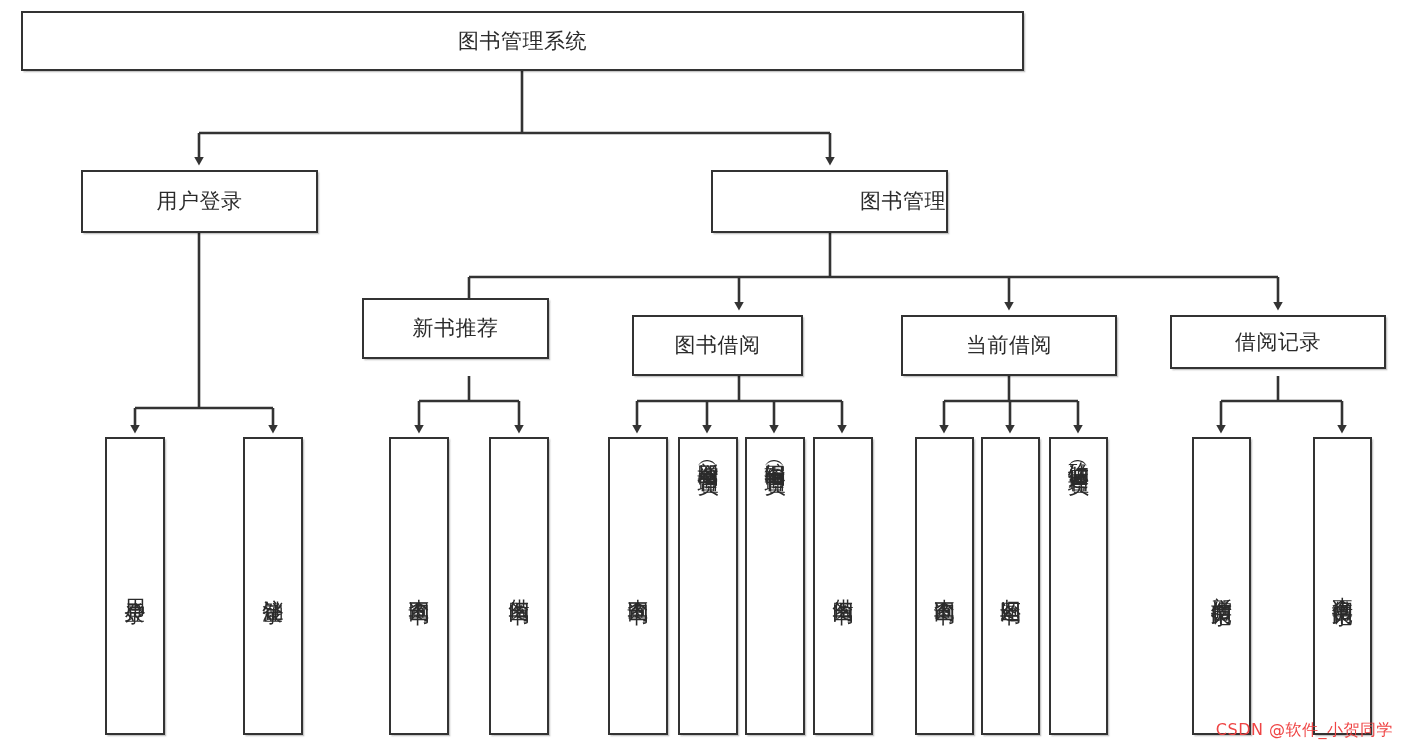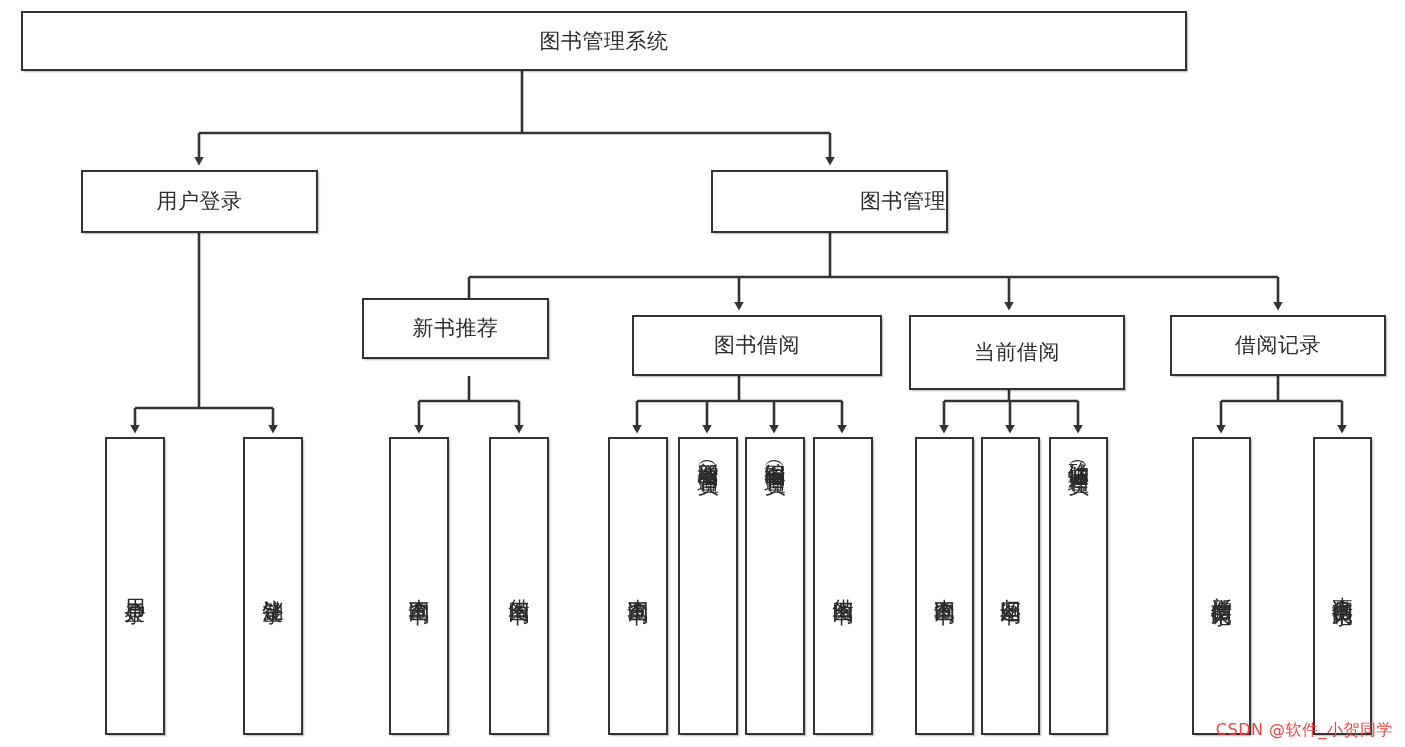--- a/index.html
+++ b/index.html
@@ -123,41 +123,41 @@
       <path d="M1010,401 L1010,426" marker-end="url(#arrow)"></path>
       <path d="M1078,401 L1078,426" marker-end="url(#arrow)"></path>
 
       <path d="M1278,376 L1278,401"></path>
       <path d="M1221,401 L1342,401"></path>
       <path d="M1221,401 L1221,426" marker-end="url(#arrow)"></path>
       <path d="M1342,401 L1342,426" marker-end="url(#arrow)"></path>
     </g>
   </svg>
 
-  <div class="node root h" style="left:21px; top:11px; width:1166px; height:60px;">
+  <div class="node root h" style="left:21px; top:11px; width:1003px; height:60px;">
     <span class="label">图书管理系统</span>
   </div>
 
   <div class="node h" style="left:81px; top:170px; width:237px; height:63px;">
     <span class="label">用户登录</span>
   </div>
   <div class="node h" style="left:711px; top:170px; width:237px; height:63px;justify-content:flex-end;">
     <span class="label">图书管理</span>
   </div>
 
   <div class="node h" style="left:362px; top:298px; width:187px; height:61px;">
     <span class="label">新书推荐</span>
   </div>
-  <div class="node h" style="left:632px; top:315px; width:250px; height:61px;">
+  <div class="node h" style="left:632px; top:315px; width:171px; height:61px;">
     <span class="label">图书借阅</span>
   </div>
-  <div class="node h" style="left:901px; top:315px; width:216px; height:75px;margin-left:8px;">
+  <div class="node h" style="left:901px; top:315px; width:216px; height:61px;">
     <span class="label">当前借阅</span>
   </div>
-  <div class="node h" style="left:1170px; top:315px; width:216px; height:61px;">
+  <div class="node h" style="left:1170px; top:315px; width:216px; height:54px;">
     <span class="label">借阅记录</span>
   </div>
 
   <div class="node v centered" style="left:105px; top:437px; width:60px; height:298px;">
     <span class="label">用户登录</span>
   </div>
   <div class="node v centered" style="left:243px; top:437px; width:60px; height:298px;">
     <span class="label">注销登录</span>
   </div>
 

